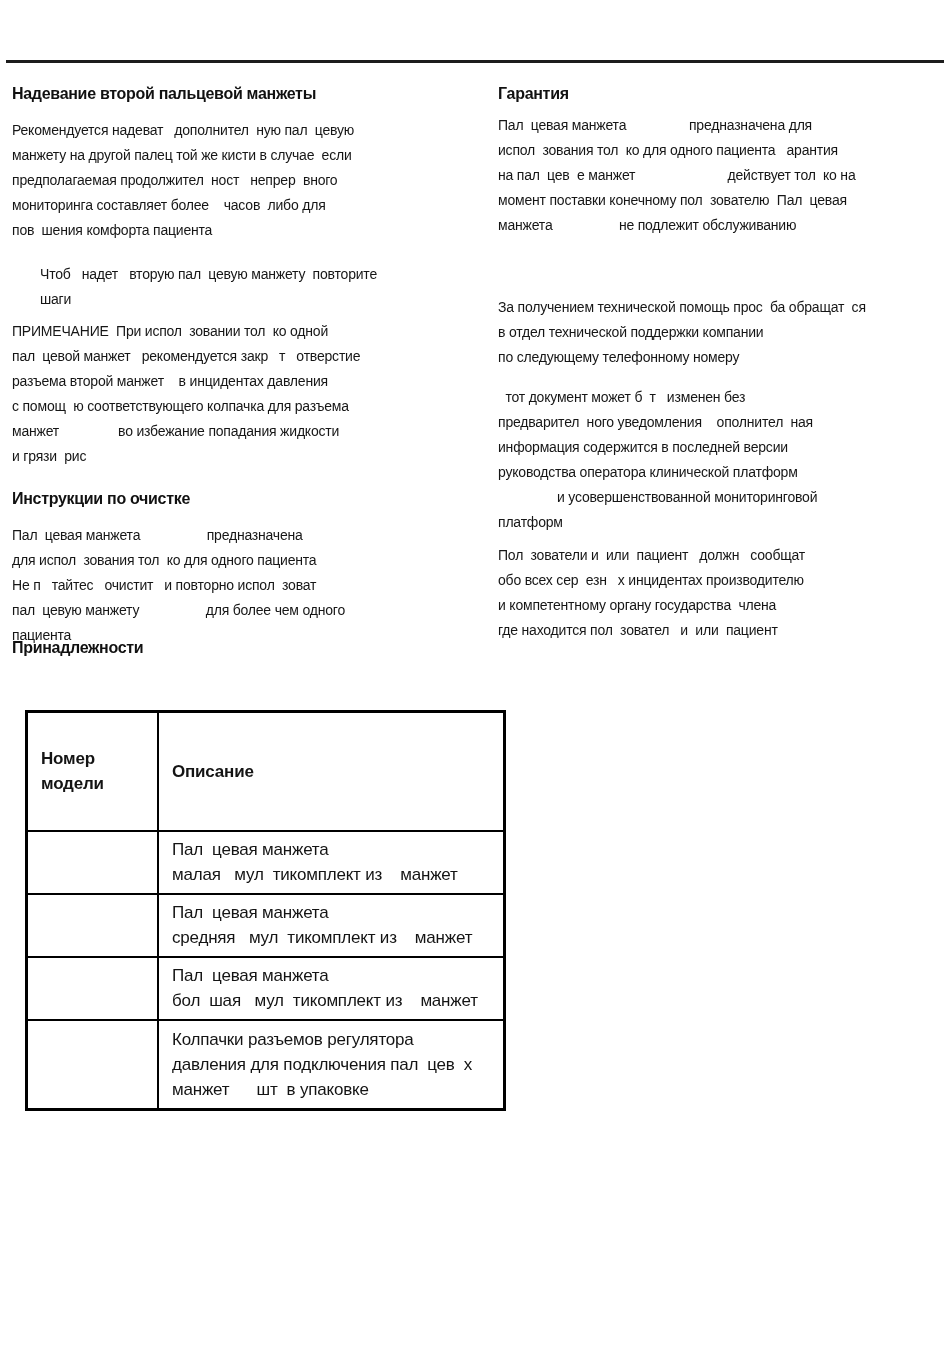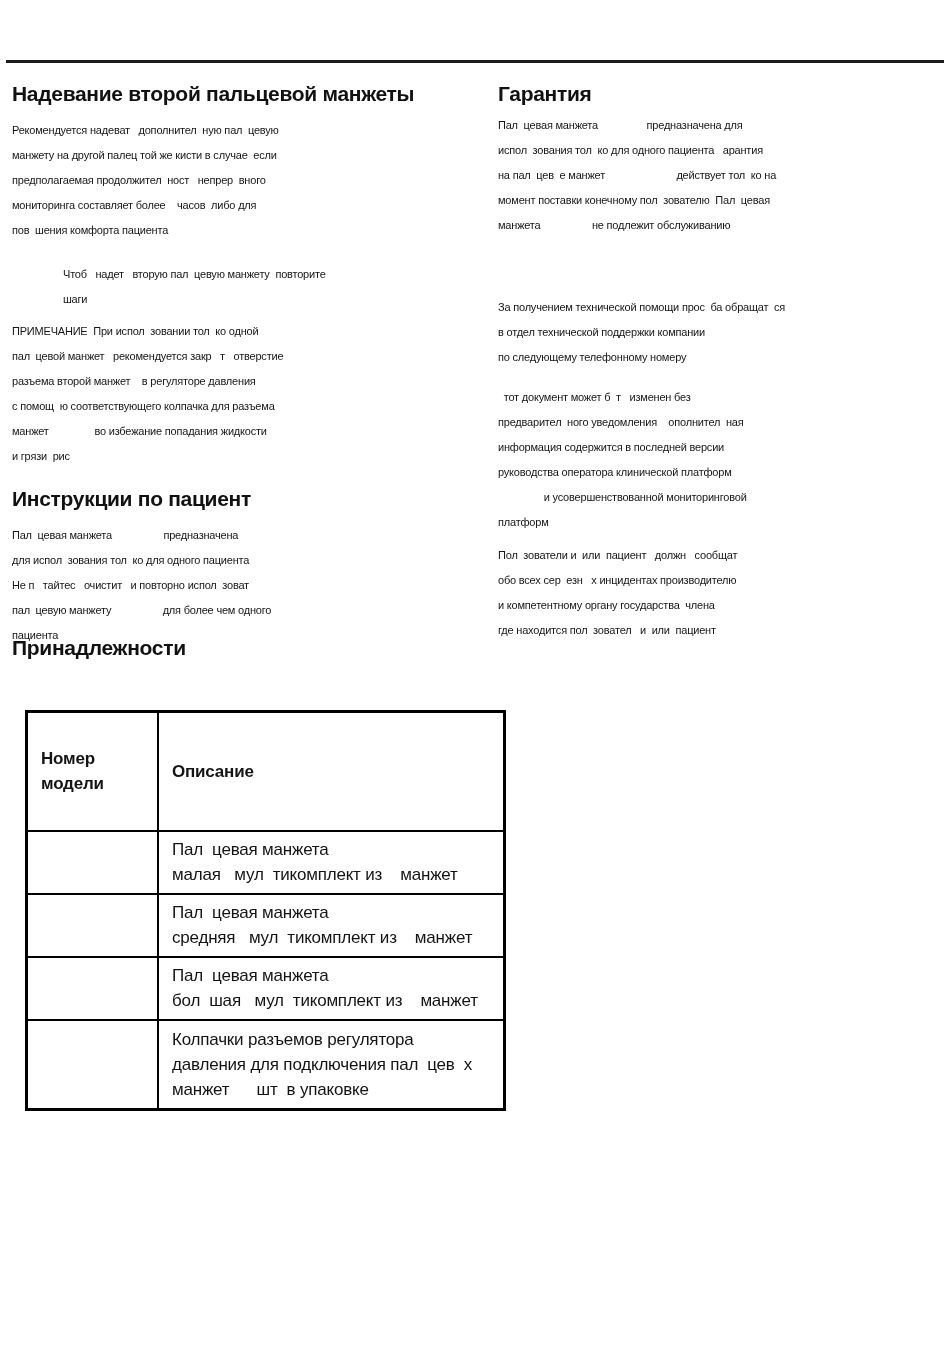--- a/index.html
+++ b/index.html
@@ -2,25 +2,25 @@
 <html><head>
 <meta charset="utf-8">
 <style>
   html, body { margin:0; padding:0; background:#ffffff; }
   .page {
     position:relative; width:950px; height:1360px; background:#ffffff;
     font-family:"Liberation Sans", sans-serif; color:#141414; overflow:hidden;
   }
   .rule-top { position:absolute; left:6px; top:60px; width:938px; height:3px; background:#1c1c1c; }
   .hd {
-    position:absolute; font-weight:bold; font-size:21px; line-height:28px;
+    position:absolute; font-weight:bold; font-size:16px; line-height:28px;
     letter-spacing:-0.3px; white-space:pre-wrap; color:#111;
   }
   .para {
-    position:absolute; font-size:11px; line-height:25px; letter-spacing:-0.2px;
+    position:absolute; font-size:14px; line-height:25px; letter-spacing:-0.2px;
     white-space:pre-wrap; color:#161616;
   }
   .col-l { left:12px; width:452px; }
   .col-r { left:498px; width:452px; }
   table.acc {
     position:absolute; left:25px; top:710px; border-collapse:collapse;
     border:3px solid #000; table-layout:fixed;
   }
   table.acc th, table.acc td {
     border:2px solid #000; vertical-align:middle; text-align:left;
@@ -42,31 +42,31 @@
   <div class="rule-top"></div>
 
   <div class="hd col-l" style="top:80px;">Надевание второй пальцевой манжеты</div>
 
   <div class="para col-l" style="top:118px;">Рекомендуется надеват   дополнител  ную пал  цевую
 манжету на другой палец той же кисти в случае  если
 предполагаемая продолжител  ност   непрер  вного
 мониторинга составляет более    часов  либо для
 пов  шения комфорта пациента</div>
 
-  <div class="para" style="left:40px; top:262px; width:430px;margin-left:23px;">Чтоб   надет   вторую пал  цевую манжету  повторите
+  <div class="para" style="left:40px; top:262px; width:430px;">Чтоб   надет   вторую пал  цевую манжету  повторите
 шаги</div>
 
   <div class="para col-l" style="top:319px;">ПРИМЕЧАНИЕ  При испол  зовании тол  ко одной
 пал  цевой манжет   рекомендуется закр   т   отверстие
-разъема второй манжет    в регуляторе давления
+разъема второй манжет    в инцидентах давления
 с помощ  ю соответствующего колпачка для разъема
 манжет                во избежание попадания жидкости
 и грязи  рис</div>
 
-  <div class="hd col-l" style="top:485px;">Инструкции по пациент</div>
+  <div class="hd col-l" style="top:485px;">Инструкции по очистке</div>
 
   <div class="para col-l" style="top:523px;">Пал  цевая манжета                  предназначена
 для испол  зования тол  ко для одного пациента
 Не п   тайтес   очистит   и повторно испол  зоват
 пал  цевую манжету                  для более чем одного
 пациента</div>
 
   <div class="hd col-l" style="top:634px;">Принадлежности</div>
 
   <table class="acc">
@@ -102,21 +102,21 @@
 
   <div class="hd col-r" style="top:80px;">Гарантия</div>
 
   <div class="para col-r" style="top:113px;">Пал  цевая манжета                 предназначена для
 испол  зования тол  ко для одного пациента   арантия
 на пал  цев  е манжет                         действует тол  ко на
 момент поставки конечному пол  зователю  Пал  цевая
 манжета                  не подлежит обслуживанию</div>
 
 
-  <div class="para col-r" style="top:295px;">За получением технической помощи прос  ба обращат  ся
+  <div class="para col-r" style="top:295px;">За получением технической помощь прос  ба обращат  ся
 в отдел технической поддержки компании
 по следующему телефонному номеру</div>
 
   <div class="para col-r" style="top:385px;">  тот документ может б  т   изменен без
 предварител  ного уведомления    ополнител  ная
 информация содержится в последней версии
 руководства оператора клинической платформ
                 и усовершенствованной мониторинговой
 платформ</div>
 

